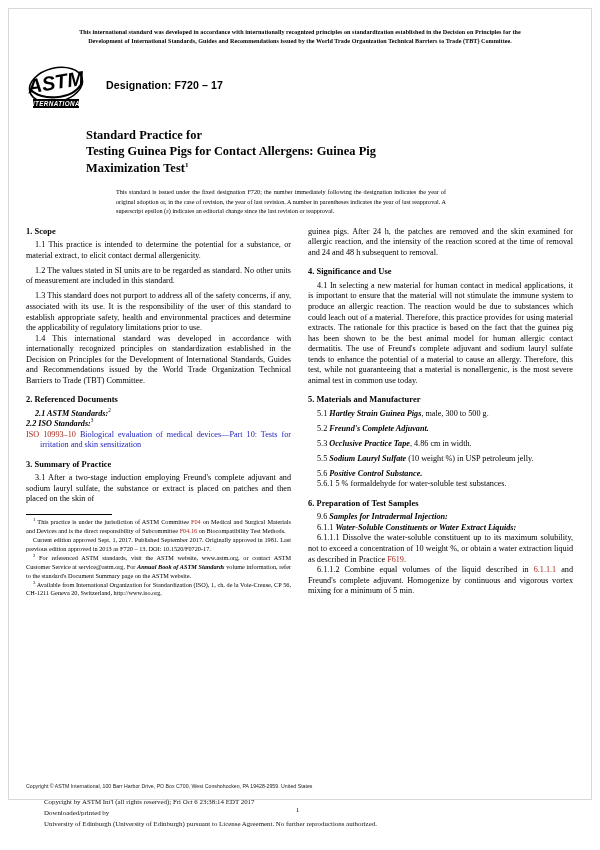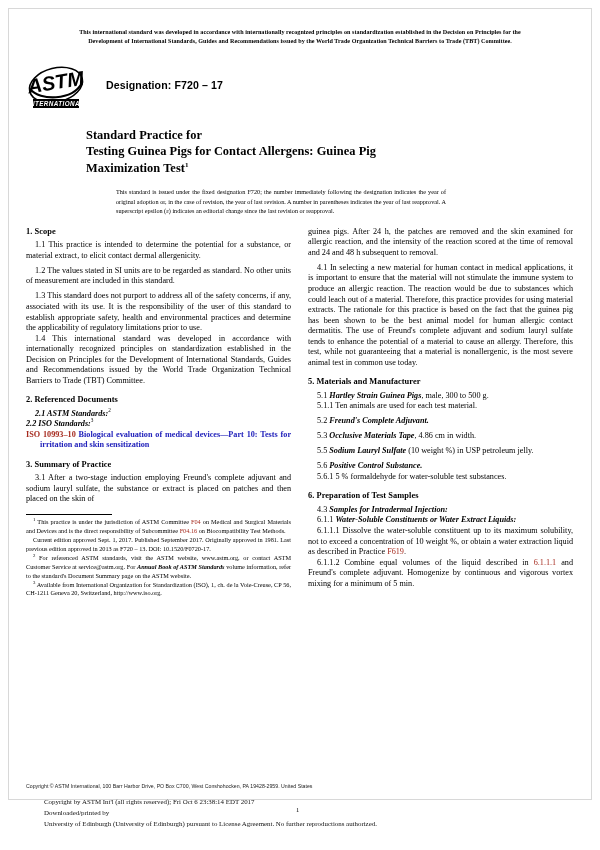--- a/index.html
+++ b/index.html
@@ -106,21 +106,21 @@
     font-size:8.2px;
     line-height:1.285;
     margin:0 0 0 0;
     text-align:justify;
     text-indent:9px;
     hyphens:manual;
   }
   p.gap{margin-top:4.5px;}
   p.ital{}
   p.noind{text-indent:0;}
-  p.hang2{text-indent:-14px;padding-left:14px;font-weight:bold;}
+  p.hang2{text-indent:-14px;padding-left:14px;}
 
   .it{font-style:italic;font-weight:bold;}
   .lnk{color:#2222bb;}
   .ref{color:#a52a1e;}
 
   
   .fnrule{
     width:86px;height:0;
     border-top:.8px solid #000;
     margin:9px 0 3.5px 0;
@@ -224,42 +224,42 @@
         <p class="fn"><sup>2</sup> <span>For referenced ASTM standards, visit the ASTM website, www.astm.org, or contact ASTM Customer Service at service@astm.org. For </span><span class="it">Annual Book of ASTM Standards</span><span> volume information, refer to the standard's Document Summary page on the ASTM website.</span></p>
 
         <p class="fn"><sup>3</sup> <span>Available from International Organization for Standardization (ISO), 1, ch. de la Voie-Creuse, CP 56, CH-1211 Geneva 20, Switzerland, http://www.iso.org.</span></p>
 
       </div>
 
       <div class="col">
 
         <p class="par noind">guinea pigs. After 24 h, the patches are removed and the skin examined for allergic reaction, and the intensity of the reaction scored at the time of removal and 24 and 48 h subsequent to removal.</p>
 
+        <h2 class="sec">4. Significance and Use</h2>
         <p class="par gap">4.1 In selecting a new material for human contact in medical applications, it is important to ensure that the material will not stimulate the immune system to produce an allergic reaction. The reaction would be due to substances which could leach out of a material. Therefore, this practice provides for using material extracts. The rationale for this practice is based on the fact that the guinea pig has been shown to be the best animal model for human allergic contact dermatitis. The use of Freund's complete adjuvant and sodium lauryl sulfate tends to enhance the potential of a material to cause an allergy. Therefore, this test, while not guaranteeing that a material is nonallergenic, is the most severe animal test in common use today.</p>
 
         <h2 class="sec">5. Materials and Manufacturer</h2>
 
         <p class="par gap"><span>5.1</span> <span class="it">Hartley Strain Guinea Pigs</span><span>, male, 300 to 500 g.</span></p>
 
-        <p class="par">5.1.1 Ten animals are used for each test material.</p>
 
         <p class="par gap"><span>5.2</span> <span class="it">Freund's Complete Adjuvant.</span></p>
 
-        <p class="par gap"><span>5.3</span> <span class="it">Occlusive Materials Tape</span><span>, 4.86 cm in width.</span></p>
+        <p class="par gap"><span>5.3</span> <span class="it">Occlusive Practice Tape</span><span>, 4.86 cm in width.</span></p>
 
 
         <p class="par gap"><span>5.5</span> <span class="it">Sodium Lauryl Sulfate</span><span> (10 weight %) in USP petroleum jelly.</span></p>
 
         <p class="par gap"><span>5.6</span> <span class="it">Positive Control Substance.</span></p>
 
         <p class="par">5.6.1 5 % formaldehyde for water-soluble test substances.</p>
 
         <h2 class="sec">6. Preparation of Test Samples</h2>
 
-        <p class="par gap"><span>4.3</span> <span class="it">Samples for Intradermal Injection:</span></p>
+        <p class="par gap"><span>9.6</span> <span class="it">Samples for Intradermal Injection:</span></p>
 
         <p class="par"><span>6.1.1</span> <span class="it">Water-Soluble Constituents or Water Extract Liquids:</span></p>
 
         <p class="par"><span>6.1.1.1 Dissolve the water-soluble constituent up to its maximum solubility, not to exceed a concentration of 10 weight %, or obtain a water extraction liquid as described in Practice </span><span class="ref">F619</span><span>.</span></p>
 
         <p class="par"><span>6.1.1.2 Combine equal volumes of the liquid described in </span><span class="ref">6.1.1.1</span><span> and Freund's complete adjuvant. Homogenize by continuous and vigorous vortex mixing for a minimum of 5 min.</span></p>
 
       </div>
     </div>
   </div>

